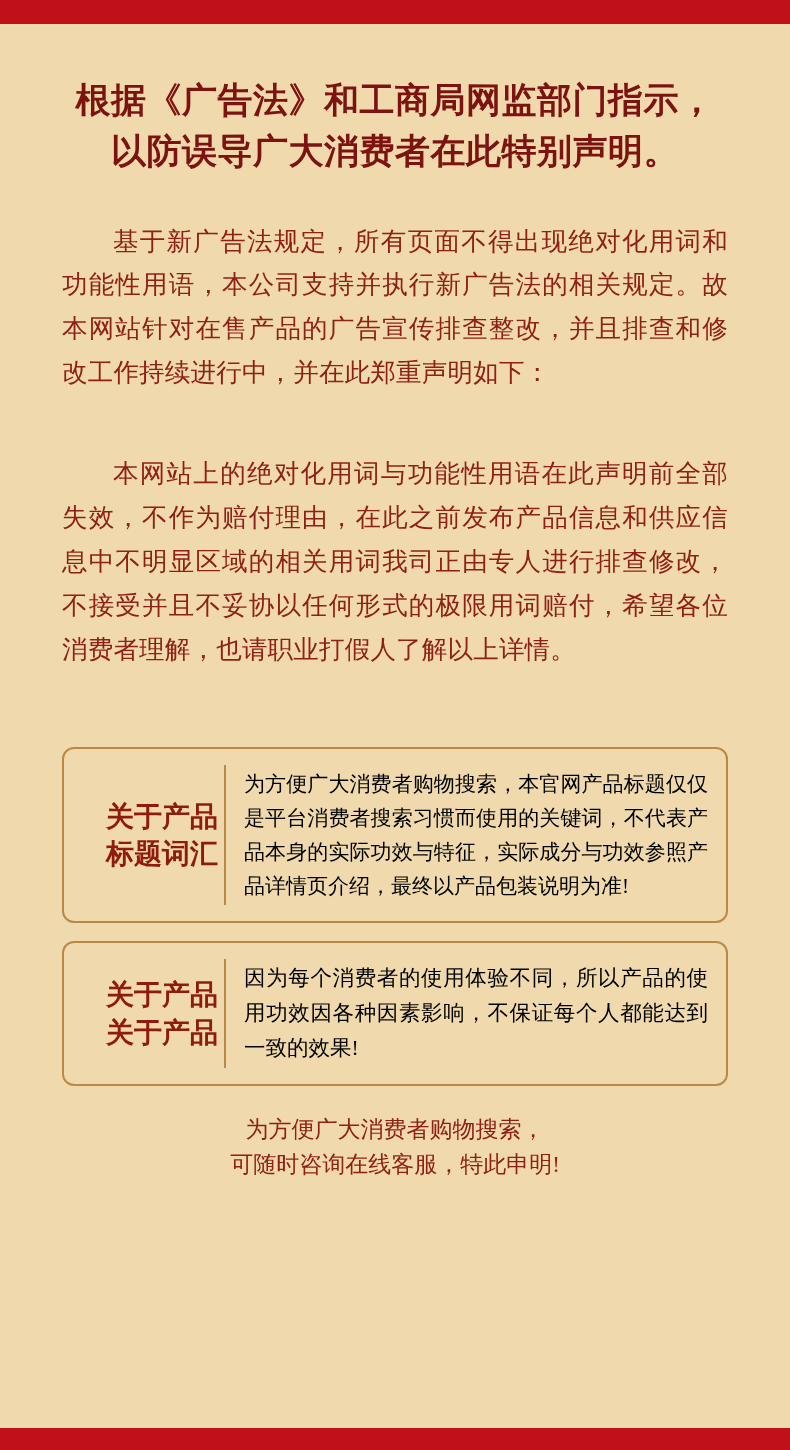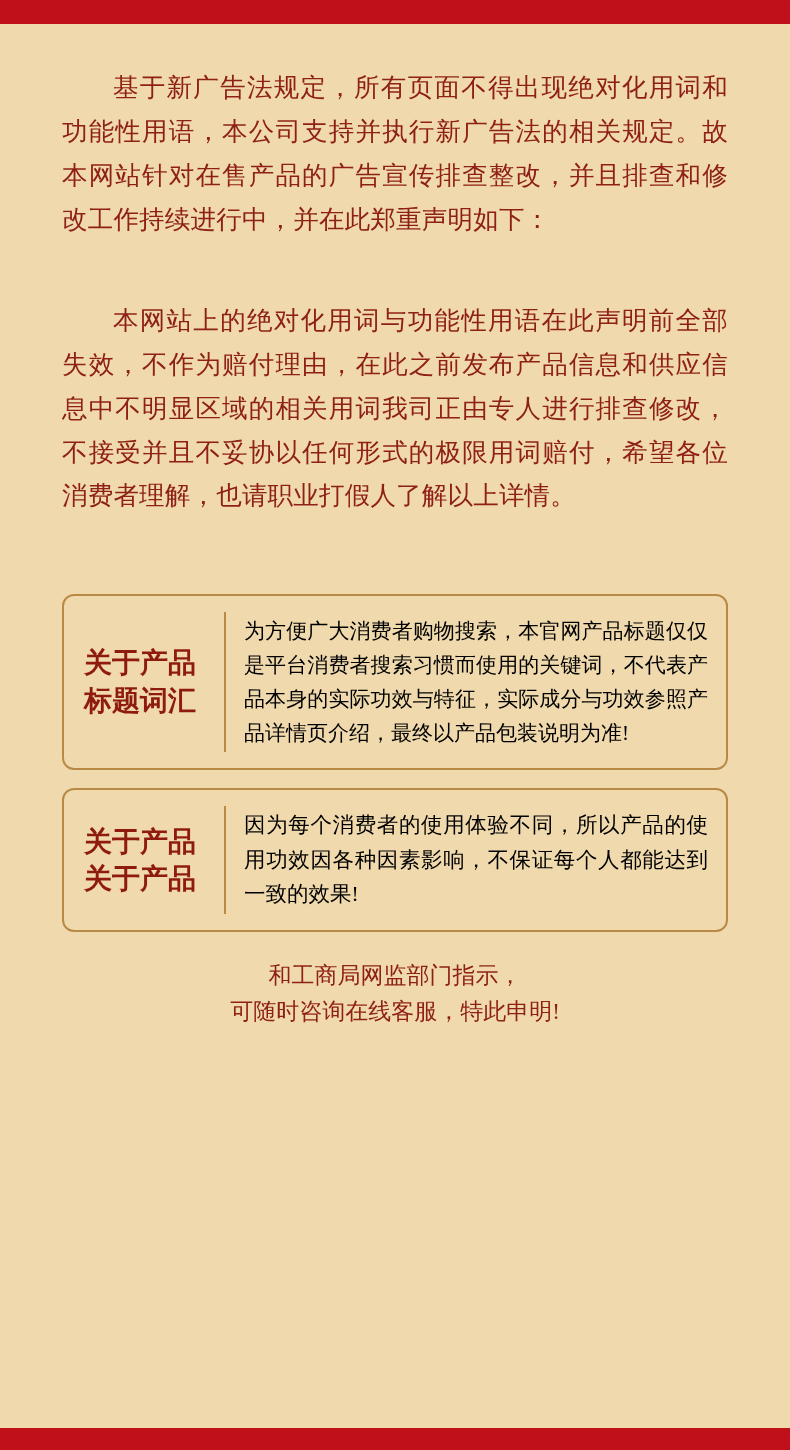--- a/index.html
+++ b/index.html
@@ -79,21 +79,21 @@
     align-items: stretch;
     padding: 16px 14px;
     box-sizing: border-box;
     background: transparent;
   }
   .card-title {
     flex: 0 0 148px;
     display: flex;
     flex-direction: column;
     justify-content: center;
-    align-items: flex-start;
+    align-items: flex-end;
     font-weight: bold;
     font-size: 28px;
     line-height: 1.34;
     color: #8e1a10;
     border-right: 2px solid #b98a45;
     padding: 4px 6px;
     box-sizing: border-box;
     text-align: center;
   }
   .card-body {
@@ -121,20 +121,24 @@
 </style>
 </head>
 <body>
 
 <div class="page">
 
   <div class="bar-top"></div>
 
   <div class="content">
 
+    <div class="headline">
+      <span class="line1">根据《广告法》和工商局网监部门指示，</span>
+      <span class="line2">以防误导广大消费者在此特别声明。</span>
+    </div>
 
     <p class="para first">基于新广告法规定，所有页面不得出现绝对化用词和功能性用语，本公司支持并执行新广告法的相关规定。故本网站针对在售产品的广告宣传排查整改，并且排查和修改工作持续进行中，并在此郑重声明如下：</p>
 
     <p class="para second">本网站上的绝对化用词与功能性用语在此声明前全部失效，不作为赔付理由，在此之前发布产品信息和供应信息中不明显区域的相关用词我司正由专人进行排查修改，不接受并且不妥协以任何形式的极限用词赔付，希望各位消费者理解，也请职业打假人了解以上详情。</p>
 
     <div class="cards">
 
       <div class="card tall">
         <div class="card-title">
           <span>关于产品</span>
@@ -148,21 +152,21 @@
           <span>关于产品</span>
           <span>关于产品</span>
         </div>
         <div class="card-body">因为每个消费者的使用体验不同，所以产品的使用功效因各种因素影响，不保证每个人都能达到一致的效果!</div>
       </div>
 
 
     </div>
 
     <div class="footer">
-      <span>和工商局网监部门指示，</span>
+      <span>为方便广大消费者购物搜索，</span>
       <span>可随时咨询在线客服，特此申明!</span>
     </div>
 
   </div>
 
   <div class="bar-bottom"></div>
 
 </div>
 
 </body></html>

